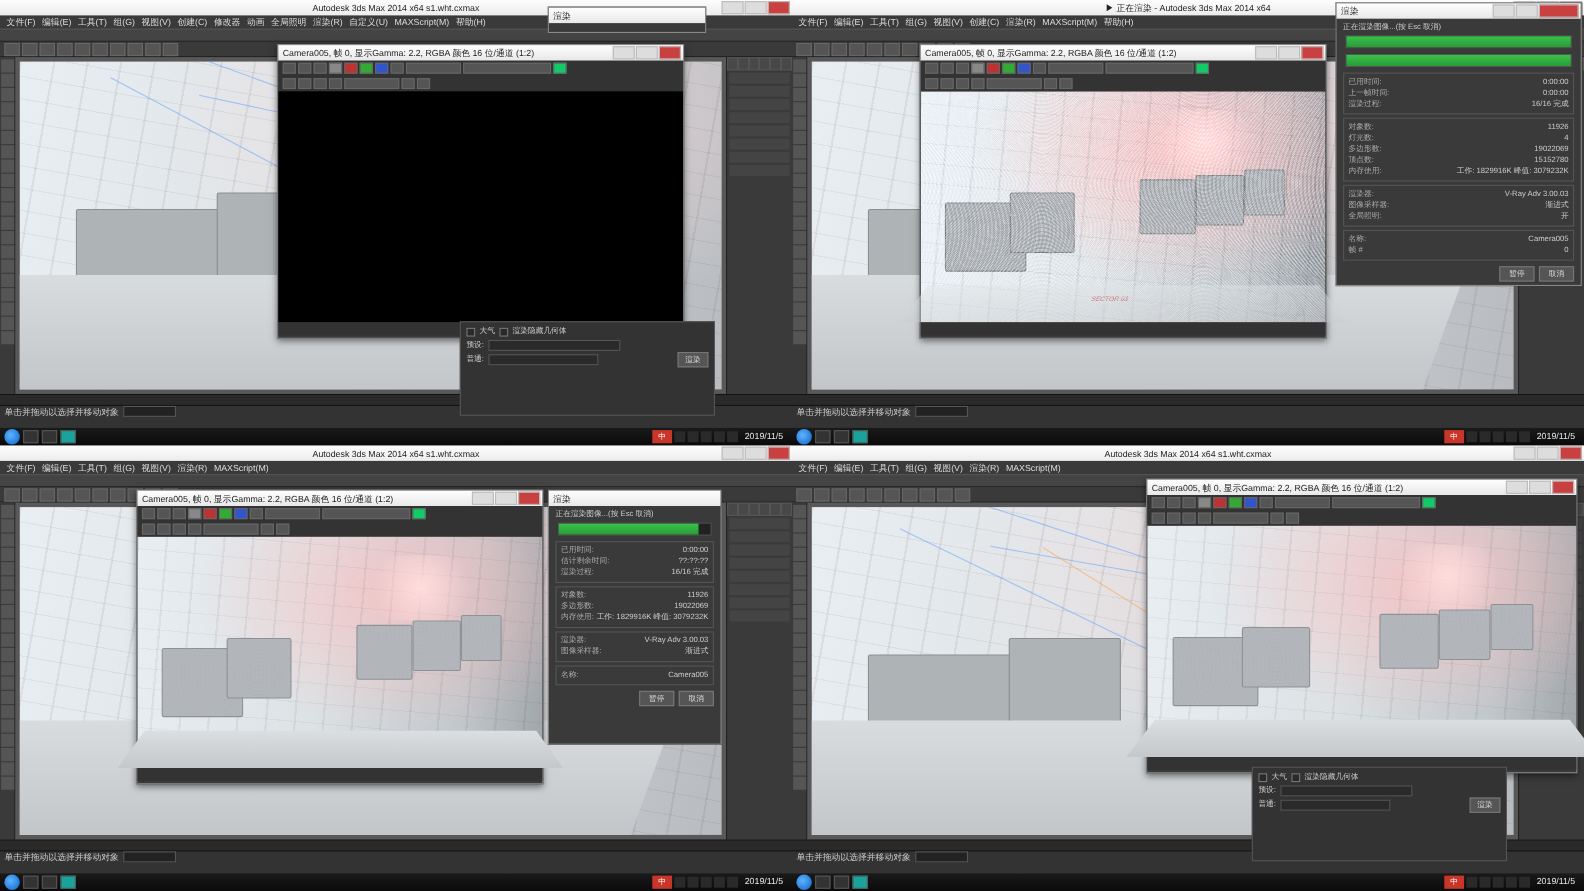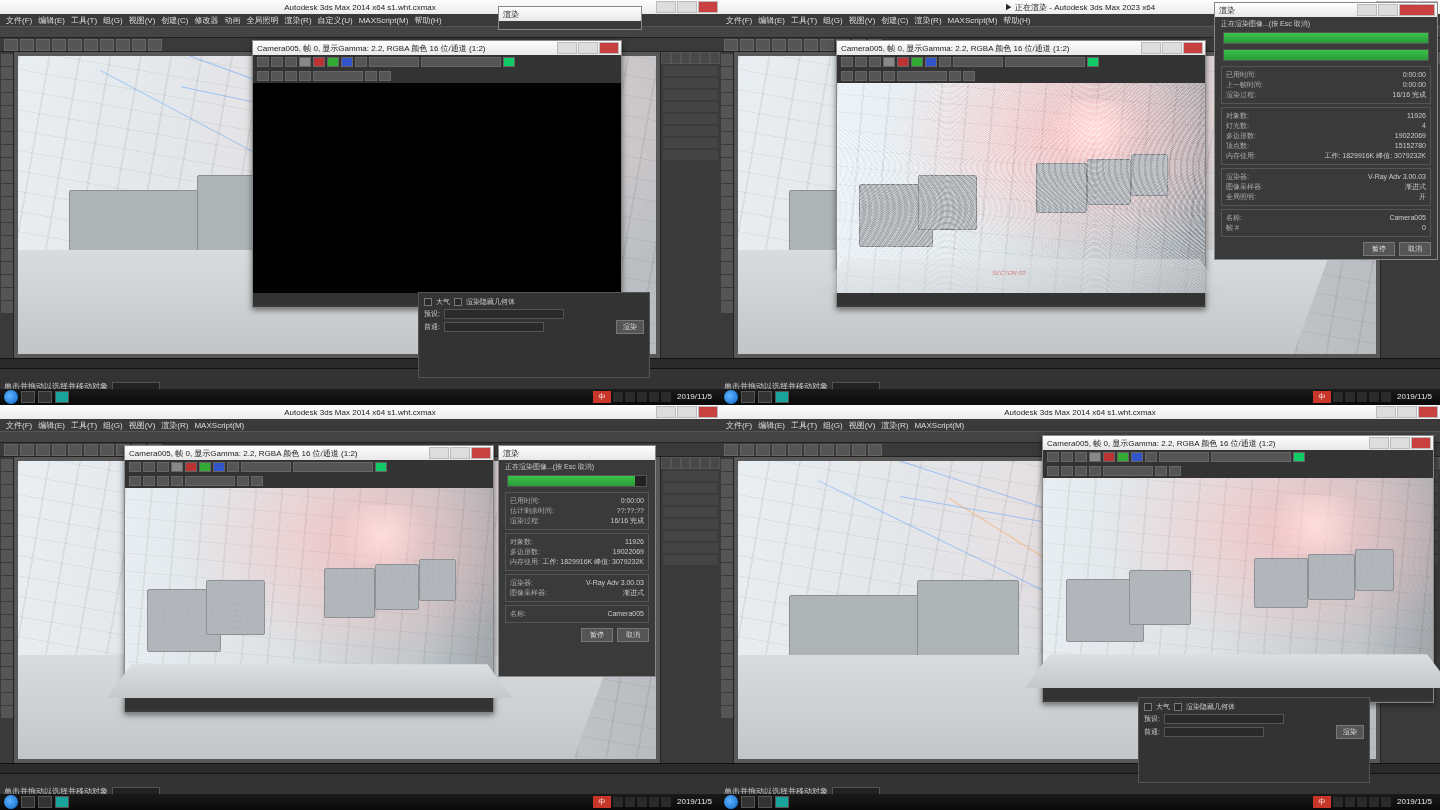--- a/index.html
+++ b/index.html
@@ -59,21 +59,21 @@
     content:""; position:absolute; left:0; right:0; bottom:0; height:35%;
     background: linear-gradient(#d8dcde,#c2c6c8);
     transform: skewX(-20deg) translateX(-10%);
   }
   .machine { position:absolute; background:#aeb3b6; border:1px solid #8a8f92; border-radius:2px;}
   .red-accent{position:absolute;background:#c33;}
   .wire{position:absolute;border-top:1px solid #5aa0ff;opacity:0.5;}
 
   .statusbar { height:12px; background:#2f2f2f; border-top:1px solid #111; display:flex; align-items:center; font-size:7px; padding:0 4px; gap:4px;}
   .timeslider { height:10px; background:#2a2a2a; border-top:1px solid #111;}
-  .bottom-ctrl{height:24px;background:#333;border-top:1px solid #111;display:flex;align-items:flex-end;padding:0 4px;gap:4px;}
+  .bottom-ctrl{height:24px;background:#333;border-top:1px solid #111;display:flex;align-items:flex-start;padding:0 4px;gap:4px;}
   .bottom-ctrl .spin{width:48px;height:10px;background:#222;border:1px solid #555;}
 
   .taskbar { position:absolute; left:0; right:0; bottom:0; height:16px; background:linear-gradient(#1a1a1a,#0a0a0a); display:flex; align-items:center; padding:0 4px; gap:3px;}
   .taskbar .start{width:14px;height:14px;border-radius:50%;background:radial-gradient(circle at 40% 40%,#5fb3ff,#0a64c8);}
   .taskbar .tb-icon{width:14px;height:12px;background:#333;border:1px solid #555;}
   .taskbar .lang{width:18px;height:12px;background:#c8362a;color:#fff;font-size:7px;display:flex;align-items:center;justify-content:center;}
   .taskbar .tray{margin-left:auto;display:flex;gap:2px;align-items:center;}
   .taskbar .tray span{width:10px;height:10px;background:#2a2a2a;}
   .taskbar .clock{color:#e8e8e8;font-size:8px;padding:0 4px;text-align:right;line-height:8px;}
 
@@ -317,21 +317,21 @@
         <span></span>
       <div class="clock">
           <div>2019/11/5</div>
         </div>
     </div>
   </div>
 </div>
 
 <div class="quad" id="q2">
   <div class="titlebar">
-    <span>▶ 正在渲染 - Autodesk 3ds Max 2023 x64</span>
+    <span>▶ 正在渲染 - Autodesk 3ds Max 2014 x64</span>
     <div class="winbtns">
         <div class="winbtn"></div>
         <div class="winbtn"></div>
         <div class="winbtn close"></div>
       </div>
   </div>
   <div class="menubar">
     <span>文件(F)</span>
       <span>编辑(E)</span>
       <span>工具(T)</span>

